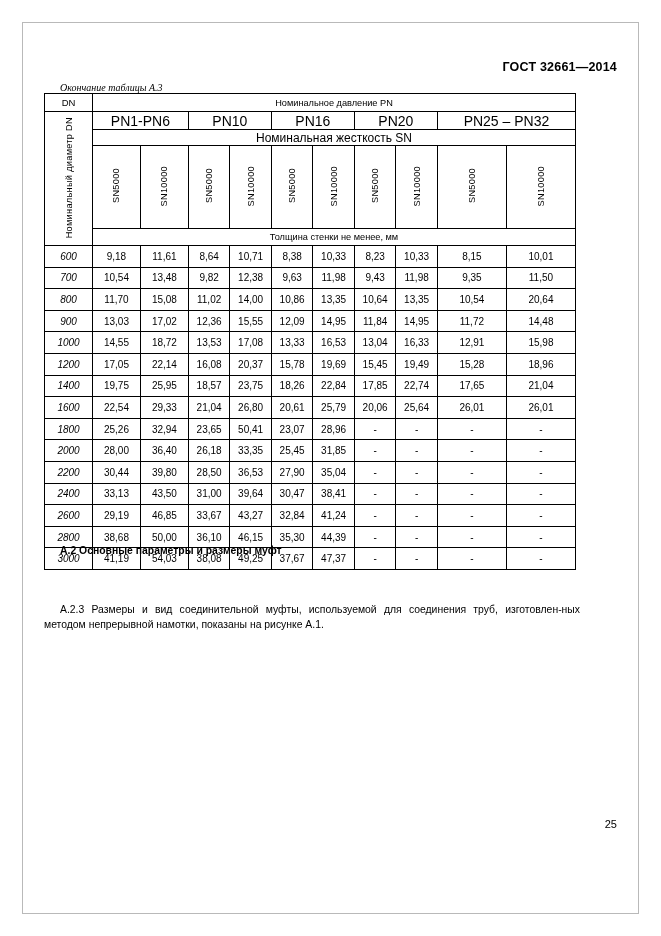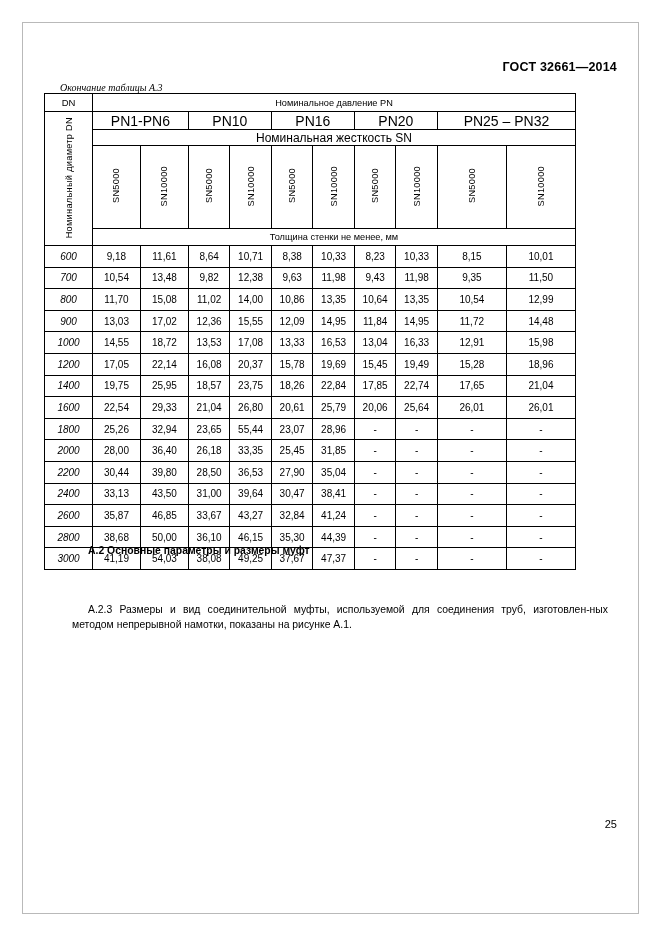--- a/index.html
+++ b/index.html
@@ -90,21 +90,20 @@
   .data-row td { height: 20.6px; font-size: 10px; }
   .data-row td.dn { font-size: 10px; font-style: italic; }
   .body-text {
     position: absolute;
     left: 44px;
     width: 536px;
     font-family: "Liberation Sans", sans-serif;
     font-size: 10.4px;
     line-height: 14.6px;
     text-align: justify;
-    padding-left: 28px;
   }
   .b-head {
     font-weight: bold;
   }
   .indent { text-indent: 16px; }
   .page-num {
     position: absolute;
     right: 44px;
     bottom: 46px;
     font-family: "Liberation Sans", sans-serif;
@@ -189,21 +188,21 @@
           <td class="dn">800</td>
           <td>11,70</td>
           <td>15,08</td>
           <td>11,02</td>
           <td>14,00</td>
           <td>10,86</td>
           <td>13,35</td>
           <td>10,64</td>
           <td>13,35</td>
           <td>10,54</td>
-          <td>12,99</td>
+          <td>20,64</td>
         </tr>
         <tr class="data-row">
           <td class="dn">900</td>
           <td>13,03</td>
           <td>17,02</td>
           <td>12,36</td>
           <td>15,55</td>
           <td>12,09</td>
           <td>14,95</td>
           <td>11,84</td>
@@ -261,21 +260,21 @@
           <td>20,06</td>
           <td>25,64</td>
           <td>26,01</td>
           <td>26,01</td>
         </tr>
         <tr class="data-row">
           <td class="dn">1800</td>
           <td>25,26</td>
           <td>32,94</td>
           <td>23,65</td>
-          <td>55,44</td>
+          <td>50,41</td>
           <td>23,07</td>
           <td>28,96</td>
           <td>-</td>
           <td>-</td>
           <td>-</td>
           <td>-</td>
         </tr>
         <tr class="data-row">
           <td class="dn">2000</td>
           <td>28,00</td>
@@ -310,21 +309,21 @@
           <td>39,64</td>
           <td>30,47</td>
           <td>38,41</td>
           <td>-</td>
           <td>-</td>
           <td>-</td>
           <td>-</td>
         </tr>
         <tr class="data-row">
           <td class="dn">2600</td>
-          <td>35,87</td>
+          <td>29,19</td>
           <td>46,85</td>
           <td>33,67</td>
           <td>43,27</td>
           <td>32,84</td>
           <td>41,24</td>
           <td>-</td>
           <td>-</td>
           <td>-</td>
           <td>-</td>
         </tr>

